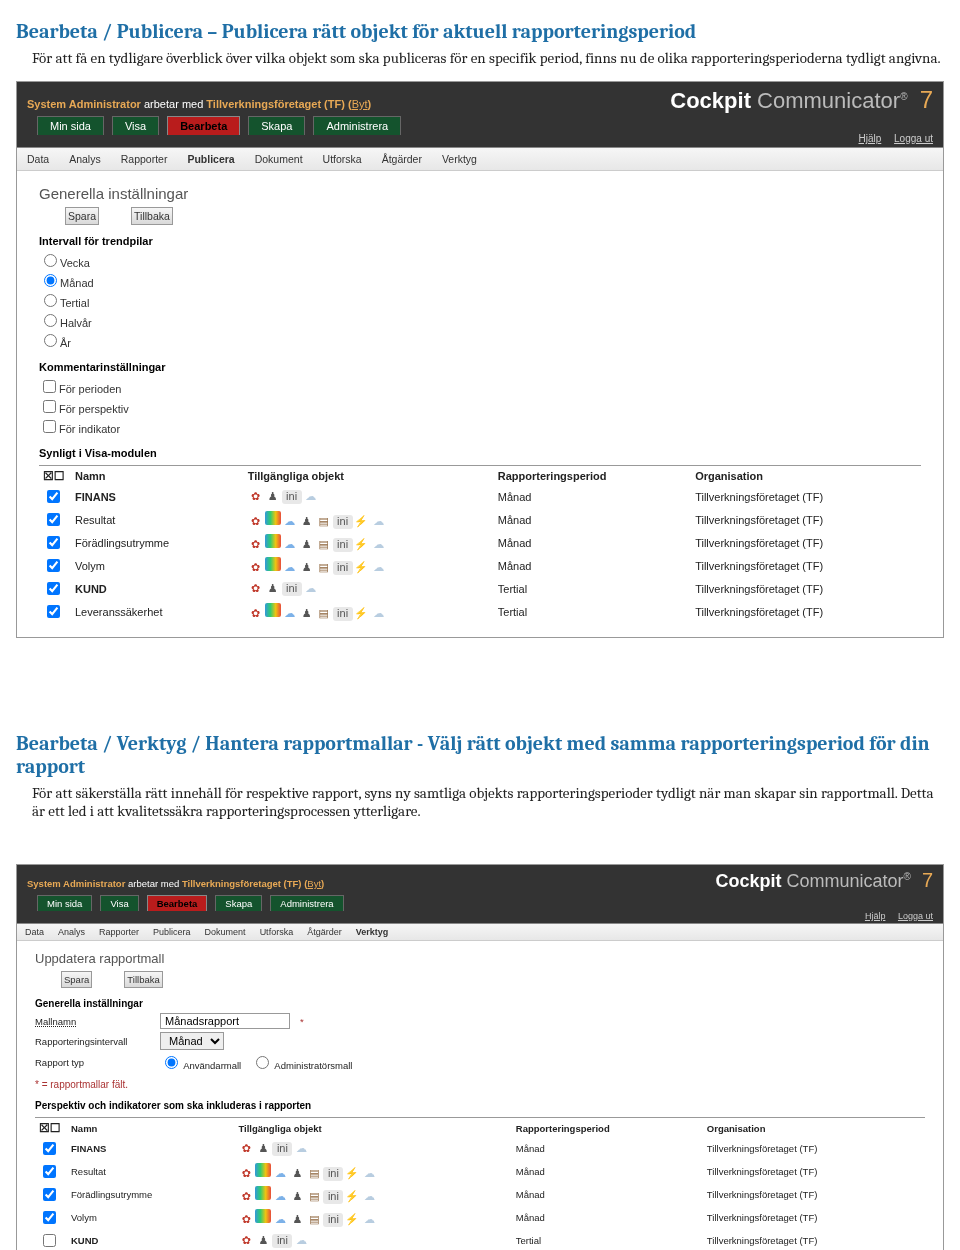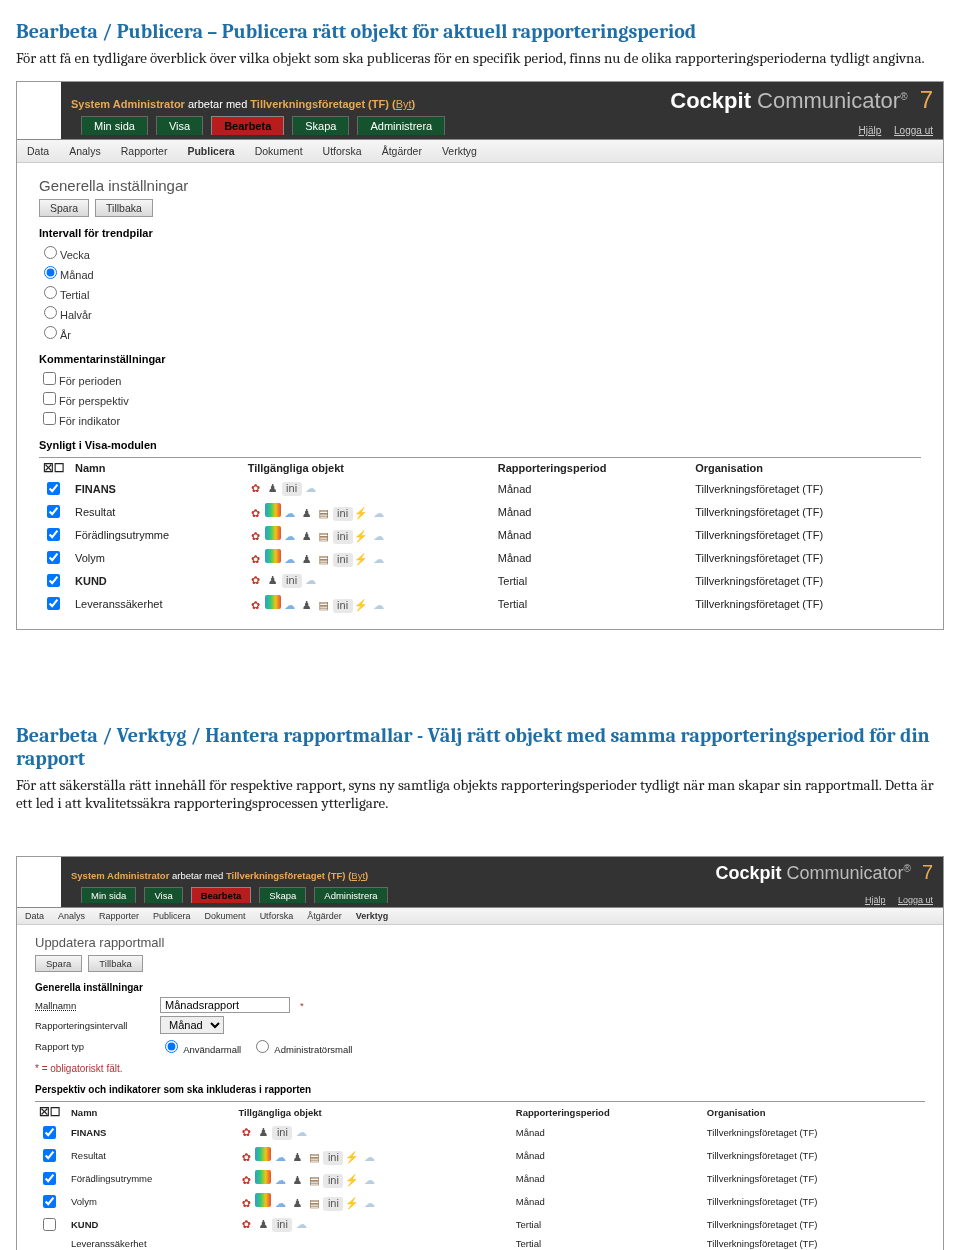--- a/index.html
+++ b/index.html
@@ -1,20 +1,20 @@
 <!DOCTYPE html>
 <html><head>
 <meta charset="utf-8">
 <style>
   body { margin:0; padding:16px; font-family: Cambria, Georgia, serif; background:#fff; color:#222; width:928px; }
   h2.section { color:#1f6fa6; font-size:20px; font-weight:600; margin:4px 0 6px 0; font-family: Cambria, Georgia, serif; }
-  p.body { font-family: Cambria, Georgia, serif; font-size:15px; margin:4px 0 14px 0; }
+  p.body { font-family: Cambria, Georgia, serif; font-size:15px; margin:4px 0 14px 16px; }
 
   .app { border:1px solid #999; font-family: Verdana, Arial, sans-serif; font-size:11px; }
-  .topbar { background:#333; color:#fff; padding:4px 10px 4px 10px; position:relative; font-family: Verdana, Arial, sans-serif; margin-left: 44px; }
+  .topbar { background:#333; color:#fff; padding:4px 10px 12px 10px; position:relative; font-family: Verdana, Arial, sans-serif; }
   .topbar-row { display:flex; align-items:baseline; justify-content:space-between; }
   .topbar .userline { color:#e8a955; font-weight:bold; font-size:11px; padding-bottom:4px; }
   .topbar .userline .byt { color:#e8a955; text-decoration:underline; font-weight:normal; }
   .brand { font-family: Arial, sans-serif; font-size:22px; color:#fff; }
   .brand .light { color:#bbb; font-weight:normal; }
   .brand .reg { font-size:10px; color:#bbb; vertical-align:super; }
   .brand .seven { color:#e8a955; font-size:24px; font-weight:normal; margin-left:6px; }
   .help-links { position:absolute; right:10px; bottom:3px; font-size:10px; }
   .help-links span { color:#ccc; text-decoration:underline; margin-left:10px; cursor:pointer; }
 
@@ -23,21 +23,21 @@
   .main-tab.active { background:#b91c1c; color:#000; font-weight:bold; border-color:#888; }
 
   .sub-tabs { background:linear-gradient(#f6f6f6,#e7e7e7); padding:5px 10px; border-top:1px solid #888; border-bottom:1px solid #ccc; display:flex; gap:20px; font-size:10.5px; }
   .sub-tab { cursor:pointer; color:#333; }
   .sub-tab.active { font-weight:bold; }
 
   .content { background:#fff; padding:14px 22px; }
   .panel { }
   .panel h3 { font-size:15px; font-weight:normal; color:#555; margin:0 0 5px 0; font-family: Arial, sans-serif; }
   .btns { display:flex; gap:6px; margin:4px 0 10px 0; }
-  .btn { background:linear-gradient(#f6f6f6,#d9d9d9); border:1px solid #999; padding:2px 10px; font-size:10.5px; cursor:pointer; color:#333; }
+  .btn { background:linear-gradient(#f6f6f6,#d9d9d9); border:1px solid #999; padding:2px 2px; font-size:10.5px; cursor:pointer; color:#333;margin-left:26px; }
   .hd { font-weight:bold; color:#000; margin:10px 0 4px 0; font-size:11px; }
   .radio-list label, .check-list label { display:block; font-size:11px; color:#333; line-height:16px; }
   .form-row { display:flex; align-items:center; gap:10px; margin:3px 0; font-size:11px; }
   .form-row .lbl { width:130px; }
   .form-row input[type=text], .form-row select { font-size:11px; border:1px solid #999; padding:1px 4px; }
   .req { text-decoration:underline dotted; }
   .note { color:#a33; font-size:10px; margin:8px 0; }
 
   table.grid { width:100%; border-collapse:collapse; margin-top:6px; font-size:11px; }
   table.grid th, table.grid td { text-align:left; padding:2px 4px; border-bottom:0; vertical-align:middle; }
@@ -262,21 +262,21 @@
       </div>
       <div class="form-row">
         <span class="lbl">Rapporteringsintervall</span>
         <select><option>Månad</option></select>
       </div>
       <div class="form-row">
         <span class="lbl">Rapport typ</span>
         <label><input type="radio" name="rtyp" checked="" style=""> <span>Användarmall</span></label>
         <label><input type="radio" name="rtyp" style=""> <span>Administratörsmall</span></label>
       </div>
-      <div class="note">* = obligatoriskt fält.</div>
+      <div class="note">* = rapportmallar fält.</div>
 
       <div class="hd">Perspektiv och indikatorer som ska inkluderas i rapporten</div>
       <table class="grid">
         <thead>
           <tr>
             <th class="chk hdr-icons">☒☐</th>
             <th>Namn</th>
             <th>Tillgängliga objekt</th>
             <th>Rapporteringsperiod</th>
             <th>Organisation</th>

